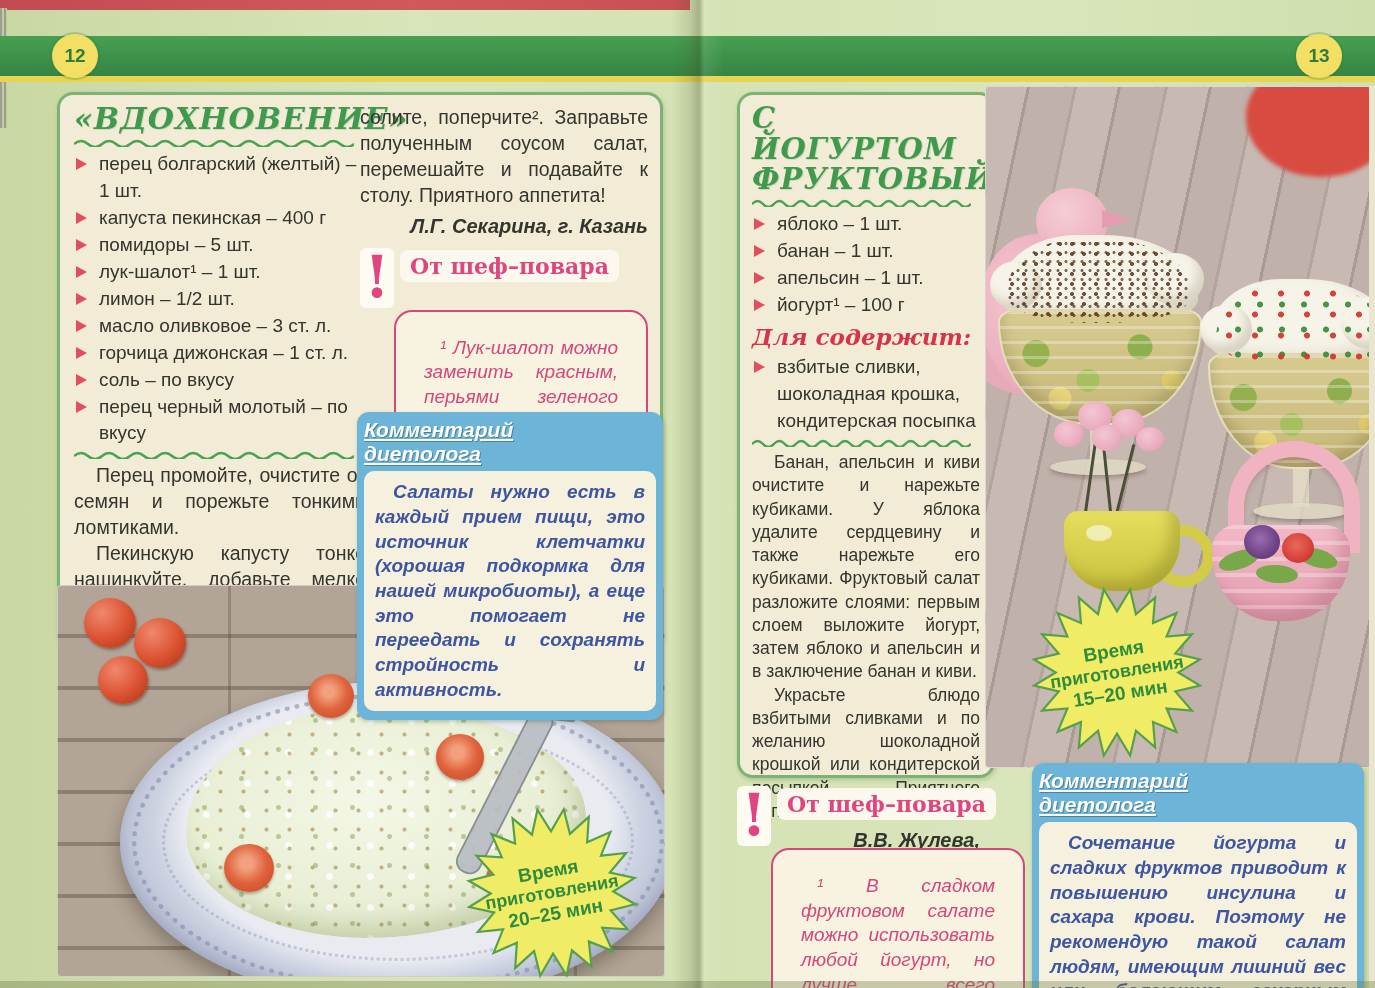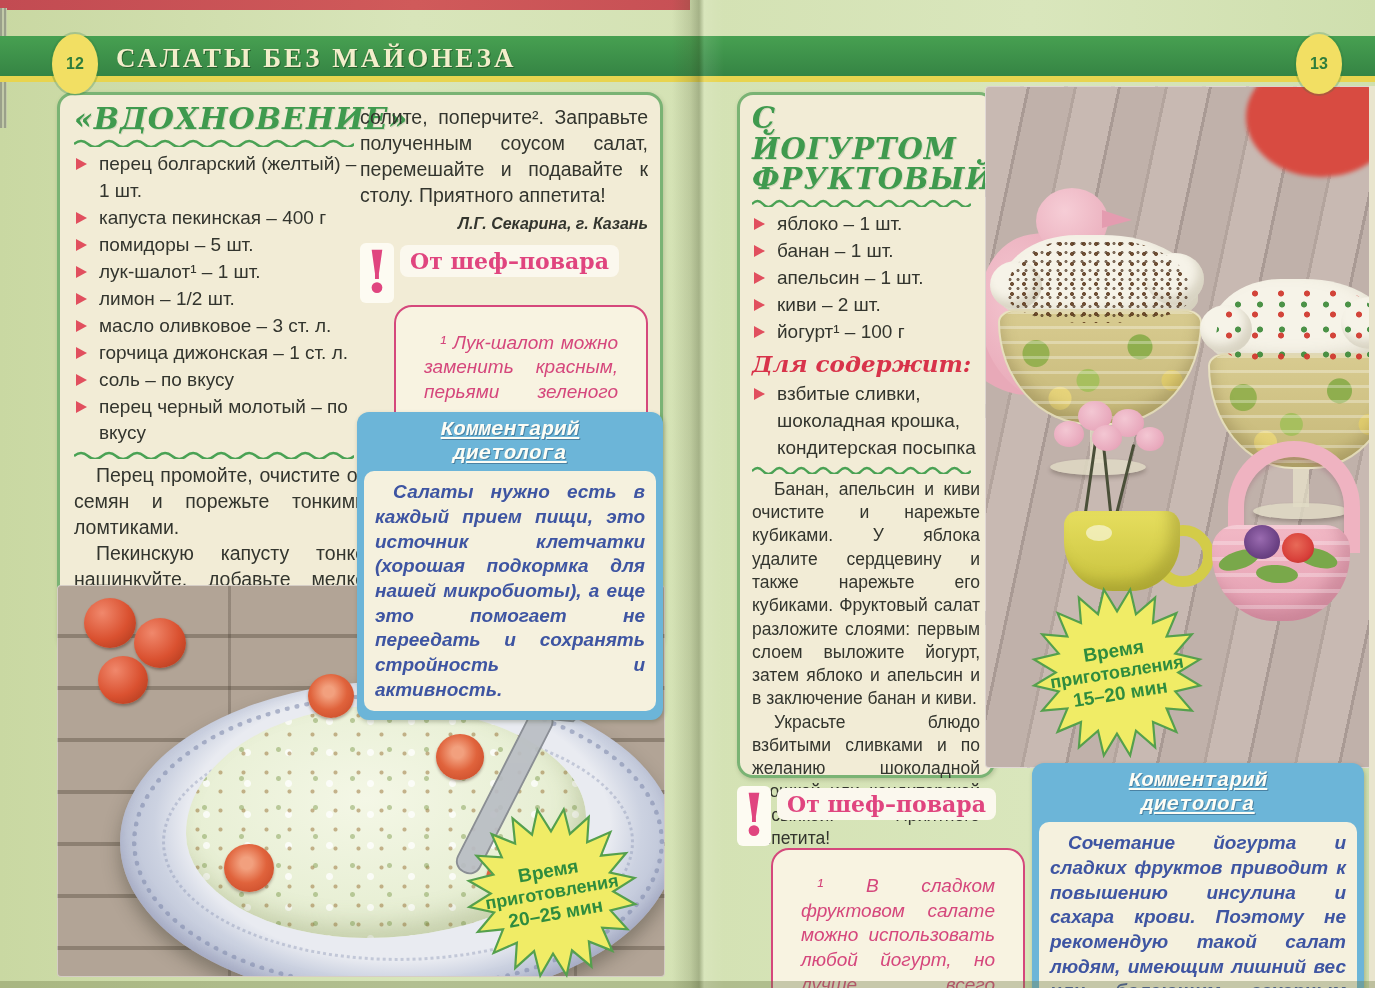--- a/index.html
+++ b/index.html
@@ -9,51 +9,51 @@
   
   .top-red-strip{position:absolute;left:0;top:0;width:690px;height:10px;background:linear-gradient(90deg,#c24b52,#d05a5a 60%,#c75055);z-index:1;}
   .left-edge{position:absolute;left:0;top:8px;width:7px;height:120px;background:repeating-linear-gradient(90deg,#9aa08a 0 2px,#c2caa8 2px 4px);z-index:1;}
   .right-edge{position:absolute;right:0;top:86px;width:6px;height:902px;background:#e9e5ce;z-index:6;}
   .bottom-shade{position:absolute;left:0;bottom:0;width:100%;height:7px;background:rgba(110,120,70,.35);z-index:6;}
   .fold{position:absolute;left:672px;top:0;width:52px;height:988px;z-index:7;pointer-events:none;
         background:linear-gradient(90deg,rgba(0,0,0,0),rgba(70,80,40,.16) 35%,rgba(55,65,30,.30) 52%,rgba(255,255,255,.10) 62%,rgba(0,0,0,0));}
   
   .header-bar{position:absolute;left:0;top:36px;width:1375px;height:40px;background:linear-gradient(#47a051,#358444);z-index:2;}
   .header-underline{position:absolute;left:0;top:76px;width:1375px;height:6px;background:#e8d44f;z-index:2;}
-  .pagenum{position:absolute;top:34px;width:46px;height:60px;border-radius:50%;background:#f2df63;
-           display:flex;align-items:center;justify-content:center;font-weight:bold;font-size:16px;color:#2f7d3c;z-index:3;
+  .pagenum{position:absolute;top:34px;width:46px;height:44px;border-radius:50%;background:#f2df63;
+           display:flex;align-items:center;justify-content:center;font-weight:bold;font-size:19px;color:#2f7d3c;z-index:3;
            box-shadow:0 0 0 2px rgba(47,125,60,.25);}
   .pagenum.p12{left:52px;} .pagenum.p13{left:1296px;}
   .header-title{position:absolute;left:116px;top:43px;z-index:3;font-family:"Liberation Serif",serif;font-weight:bold;
                 font-size:27px;letter-spacing:3px;color:#f3eecb;text-shadow:1px 1px 0 #27632f;}
   
   .card{position:absolute;background:#f2ecd6;border:3px solid #7ab374;border-radius:16px;z-index:2;box-shadow:1px 2px 4px rgba(80,90,50,.25);}
   .card-left{left:57px;top:92px;width:600px;height:553px;}
   .card-right{left:737px;top:92px;width:252px;height:680px;}
   .rtitle{font-family:"DejaVu Serif",serif;font-style:italic;font-weight:bold;color:#3f9a4e;letter-spacing:1px;
           text-shadow:1px 1px 0 rgba(40,100,50,.15);line-height:1.06;}
   .wavy{display:block;width:96%;height:10px;margin:2px 0 4px 0;}
   .ings{list-style:none;margin:4px 0 0 0;padding:0;}
   .ing{position:relative;padding-left:25px;font-size:19px;line-height:1.42;color:#33352e;}
   .tri{position:absolute;left:2px;top:7px;width:0;height:0;border-left:11px solid #e14f5e;
        border-top:6px solid transparent;border-bottom:6px solid transparent;}
   .body-p{margin:0;font-size:19.5px;line-height:1.33;text-align:justify;text-indent:22px;color:#33352e;}
-  .author{font-style:italic;font-weight:bold;font-size:16px;text-align:right;margin-top:6px;}
+  .author{font-style:italic;font-weight:bold;font-size:20px;text-align:right;margin-top:6px;}
   
   .chef-head{display:flex;align-items:flex-start;margin:10px 0 2px 0;}
   .excl{flex:0 0 auto;width:34px;height:60px;background:#fdfbf2;border-radius:6px;margin-right:6px;
         display:flex;align-items:center;justify-content:center;
         font-family:"DejaVu Serif",serif;font-weight:bold;font-size:58px;color:#e0457f;line-height:.95;}
   .chef-title{background:#fbf8ee;border-radius:8px;padding:3px 10px;margin-top:2px;
               font-family:"DejaVu Serif",serif;font-weight:bold;font-size:22px;color:#e0457f;}
   .tipbox{border:2px solid #d5487c;border-radius:18px;background:#f8f3e1;padding:8px 12px;margin-left:34px;}
   .tipbox p{margin:16px;font-style:italic;font-size:19px;line-height:1.3;color:#d5477c;text-align:justify;text-indent:16px;}
   
   .diet{position:absolute;background:#6cb5d8;border-radius:12px;padding:6px 7px 9px 7px;z-index:5;box-shadow:1px 2px 4px rgba(60,70,40,.3);}
-  .diet-title{text-align:center;font-family:Liberation Mono, monospace;font-style:italic;font-weight:bold;
+  .diet-title{text-align:left;font-family:Liberation Sans, sans-serif;font-style:italic;font-weight:bold;
               font-size:21px;color:#fdfdf5;line-height:1.15;text-decoration:underline;text-shadow:1px 1px 0 rgba(40,80,110,.5);}
   .diet-inner{background:#f5f1de;border-radius:10px;margin-top:5px;padding:9px 11px;}
   .diet-inner p{margin:0;font-style:italic;font-weight:bold;font-size:19px;line-height:1.3;color:#3e55a2;text-align:justify;text-indent:18px;}
   .diet1{left:357px;top:412px;width:292px;}
   .diet2{left:1032px;top:763px;width:318px;}
   
   .photo{position:absolute;overflow:hidden;border-radius:4px;border:1px solid rgba(255,255,255,.45);z-index:2;}
   .photo-left{left:57px;top:585px;width:606px;height:390px;
       background:repeating-linear-gradient(180deg,#b2a496 0 48px,#8d8072 48px 52px),#ab9e90;}
   .photo-left .seams{position:absolute;inset:0;background:repeating-linear-gradient(90deg,transparent 0 170px,rgba(60,50,40,.25) 170px 173px);}
@@ -151,21 +151,20 @@
 <div class="page">
 
   <div class="top-red-strip"></div>
   <div class="left-edge"></div>
   <div class="right-edge"></div>
   <div class="bottom-shade"></div>
 
   <div class="header-bar"></div>
   <div class="header-underline"></div>
   <div class="pagenum p12">12</div>
-  <div class="header-title">САЛАТЫ БЕЗ МАЙОНЕЗА</div>
   <div class="pagenum p13">13</div>
 
   <div class="card card-left">
     <div style="position:absolute;left:14px;top:8px;width:292px;">
       <div class="rtitle" style="font-size:30px;">«ВДОХНОВЕНИЕ»</div>
       <svg class="wavy" viewBox="0 0 280 10" preserveAspectRatio="none">
         <path d="M0,7 Q7,1 14,7 T28,7 T42,7 T56,7 T70,7 T84,7 T98,7 T112,7 T126,7 T140,7 T154,7 T168,7 T182,7 T196,7 T210,7 T224,7 T238,7 T252,7 T266,7 T280,7" stroke="#4aa254" stroke-width="2.4" fill="none"></path>
       </svg>
       <ul class="ings">
         <li class="ing"><span class="tri"></span><span>перец болгарский (желтый) – 1 шт.</span></li>
@@ -254,21 +253,20 @@
         <div>С ЙОГУРТОМ</div>
         <div>ФРУКТОВЫЙ</div>
       </div>
       <svg class="wavy" viewBox="0 0 280 10" preserveAspectRatio="none">
         <path d="M0,7 Q7,1 14,7 T28,7 T42,7 T56,7 T70,7 T84,7 T98,7 T112,7 T126,7 T140,7 T154,7 T168,7 T182,7 T196,7 T210,7 T224,7 T238,7 T252,7 T266,7 T280,7" stroke="#4aa254" stroke-width="2.4" fill="none"></path>
       </svg>
       <ul class="ings">
         <li class="ing"><span class="tri"></span><span>яблоко – 1 шт.</span></li>
         <li class="ing"><span class="tri"></span><span>банан – 1 шт.</span></li>
         <li class="ing"><span class="tri"></span><span>апельсин – 1 шт.</span></li>
-        <li class="ing"><span class="tri"></span><span>киви – 2 шт.</span></li>
         <li class="ing"><span class="tri"></span><span>йогурт¹ – 100 г</span></li>
       </ul>
       <div class="deco-head">Для содержит:</div>
       <ul class="ings">
         <li class="ing"><span class="tri"></span><span>взбитые сливки, шоколадная крошка, кондитерская посыпка</span></li>
       </ul>
       <svg class="wavy" viewBox="0 0 280 10" preserveAspectRatio="none">
         <path d="M0,7 Q7,1 14,7 T28,7 T42,7 T56,7 T70,7 T84,7 T98,7 T112,7 T126,7 T140,7 T154,7 T168,7 T182,7 T196,7 T210,7 T224,7 T238,7 T252,7 T266,7 T280,7" stroke="#4aa254" stroke-width="2.4" fill="none"></path>
       </svg>
       <p class="body-p" style="font-size:17.5px;">Банан, апельсин и киви очистите и нарежьте кубиками. У яблока удалите сердцевину и также нарежьте его кубиками. Фруктовый салат разложите слоями: первым слоем выложите йогурт, затем яблоко и апельсин и в заключение банан и киви.</p>

